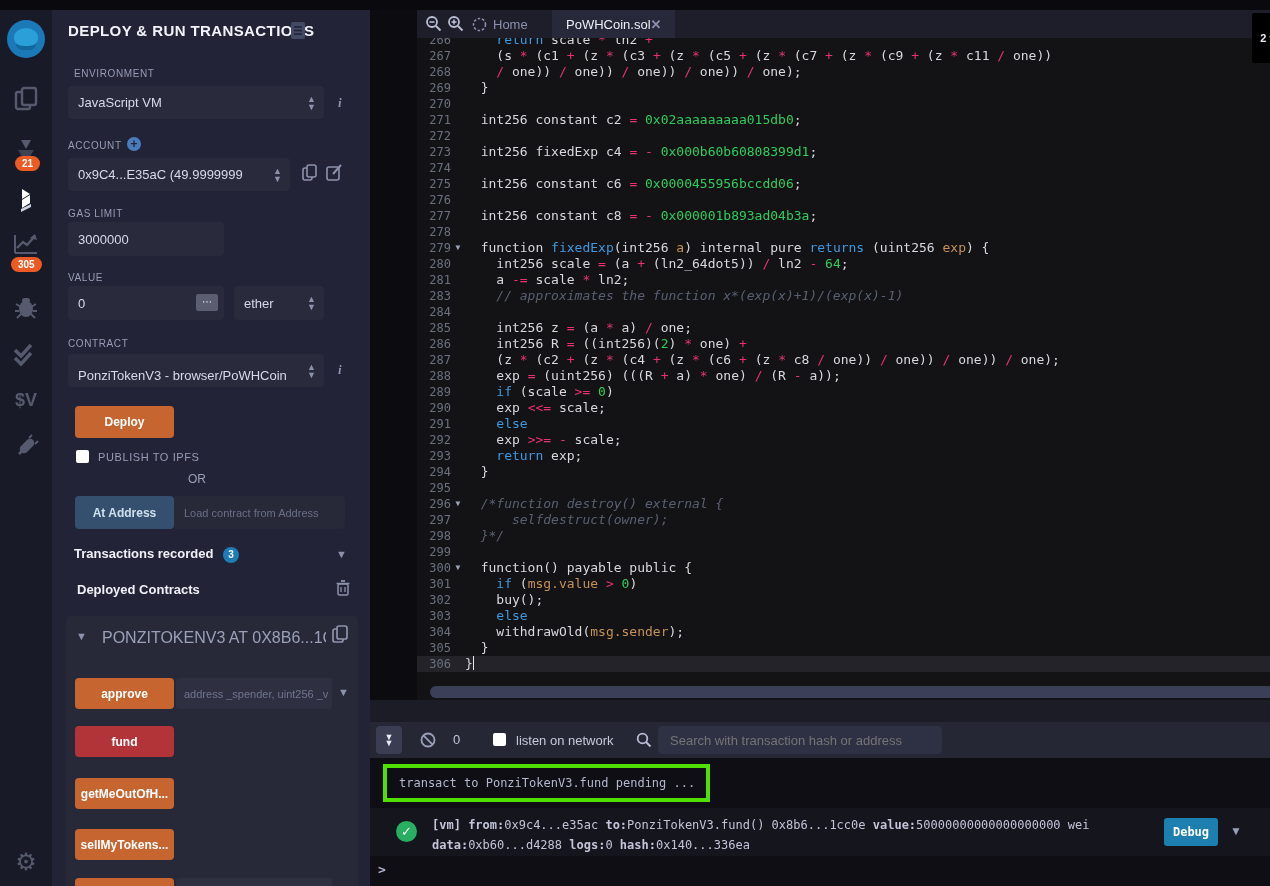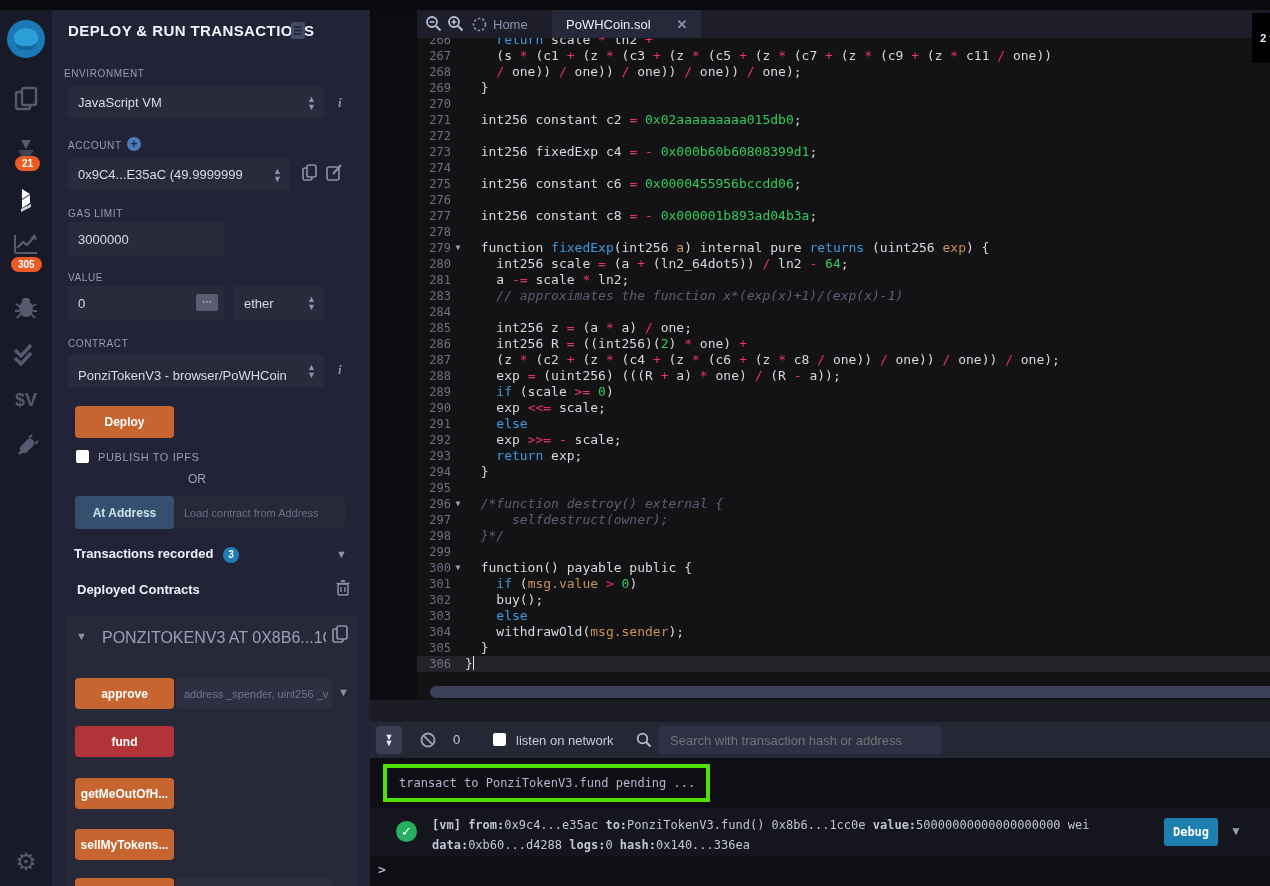--- a/index.html
+++ b/index.html
@@ -47,21 +47,21 @@
             color:#70758e; font-size:11px; display:flex; align-items:center; padding:0 8px; overflow:hidden; white-space:nowrap; }
   .fn-chev { position:absolute; left:272px; top:8px; color:#8d92ac; font-size:11px; }
 
   
   #editor-zone { position:absolute; left:370px; top:10px; width:900px; height:690px; background:#131316; overflow:hidden;margin-left:47px; }
   #tab-bar { position:absolute; left:0; top:0; width:900px; height:28px; background:#1d1e2a; z-index:5; }
   .tb-icon { position:absolute; top:5px; color:#b9bdd4; }
   #tab-home { position:absolute; left:47px; top:0; height:28px; display:flex; align-items:center; gap:6px;
               color:#8d90ad; font-size:13px; padding:0 8px; }
   #tab-active { position:absolute; left:135px; top:0; height:28px; background:#272839; display:flex;
-                align-items:center; gap:26px; color:#eceef8; font-size:13px; padding:0 14px; }
+                align-items:center; gap:0; color:#eceef8; font-size:13px; padding:0 14px; }
   #tab-active .close { color:#8d90ad; font-size:13px; font-weight:bold; }
   #tabs-count { position:absolute; right:6px; top:3px; background:#000000; color:#e8eaf4; font-size:11px;
                 font-weight:bold; border-radius:2px; padding:19px 8px; }
   #code-area { position:absolute; left:0; top:28px; width:900px; height:648px; overflow:hidden; }
   #code-lines { margin-top:-6px; }
   .line { display:flex; height:16px; line-height:16px; font-size:13px; font-family:"DejaVu Sans Mono", monospace; white-space:pre; }
   .line .ln { width:34px; text-align:right; color:#6b7180; font-size:12px; flex:none; }
   .line .fold { width:14px; text-align:center; color:#9aa0b3; font-size:8px; flex:none; }
   .line.cur { background:#232329; }
   .tk-w { color:#d8d8de; } .tk-b { color:#3e9ae0; } .tk-o { color:#e8326e; }
@@ -165,21 +165,21 @@
     <div class="sp-title">DEPLOY &amp; RUN TRANSACTIONS</div>
     <span style="position:absolute; left:238px; top:12px;">
       <svg width="16" height="17" viewBox="0 0 16 17">
           <rect x="1" y="0" width="14" height="17" rx="2" fill="#434a63"></rect>
           <line x1="4" y1="5" x2="12" y2="5" stroke="#222336" stroke-width="1.6"></line>
           <line x1="4" y1="8.5" x2="12" y2="8.5" stroke="#222336" stroke-width="1.6"></line>
           <line x1="4" y1="12" x2="12" y2="12" stroke="#222336" stroke-width="1.6"></line>
         </svg>
     </span>
 
-    <div class="sp-label" style="left:12px; top:58px;">ENVIRONMENT</div>
+    <div class="sp-label" style="left:22px; top:58px;">ENVIRONMENT</div>
     <div class="sel" style="left:16px; top:76px; width:256px; height:33px;">
       <span>JavaScript VM</span>
       <span class="stepper">▲<br>▼</span>
     </div>
     <span class="info-i" style="left:286px; top:85px;">i</span>
 
     <div class="sp-label" style="left:16px; top:130px;">ACCOUNT</div>
     <span style="position:absolute; left:75px; top:127px; width:14px; height:14px; background:#4a7bbd; border-radius:50%; color:#222336; font-size:12px; font-weight:bold; text-align:center; line-height:14px;">+</span>
     <div class="sel" style="left:16px; top:148px; width:222px; height:33px;">
       <span>0x9C4...E35aC (49.9999999</span>

